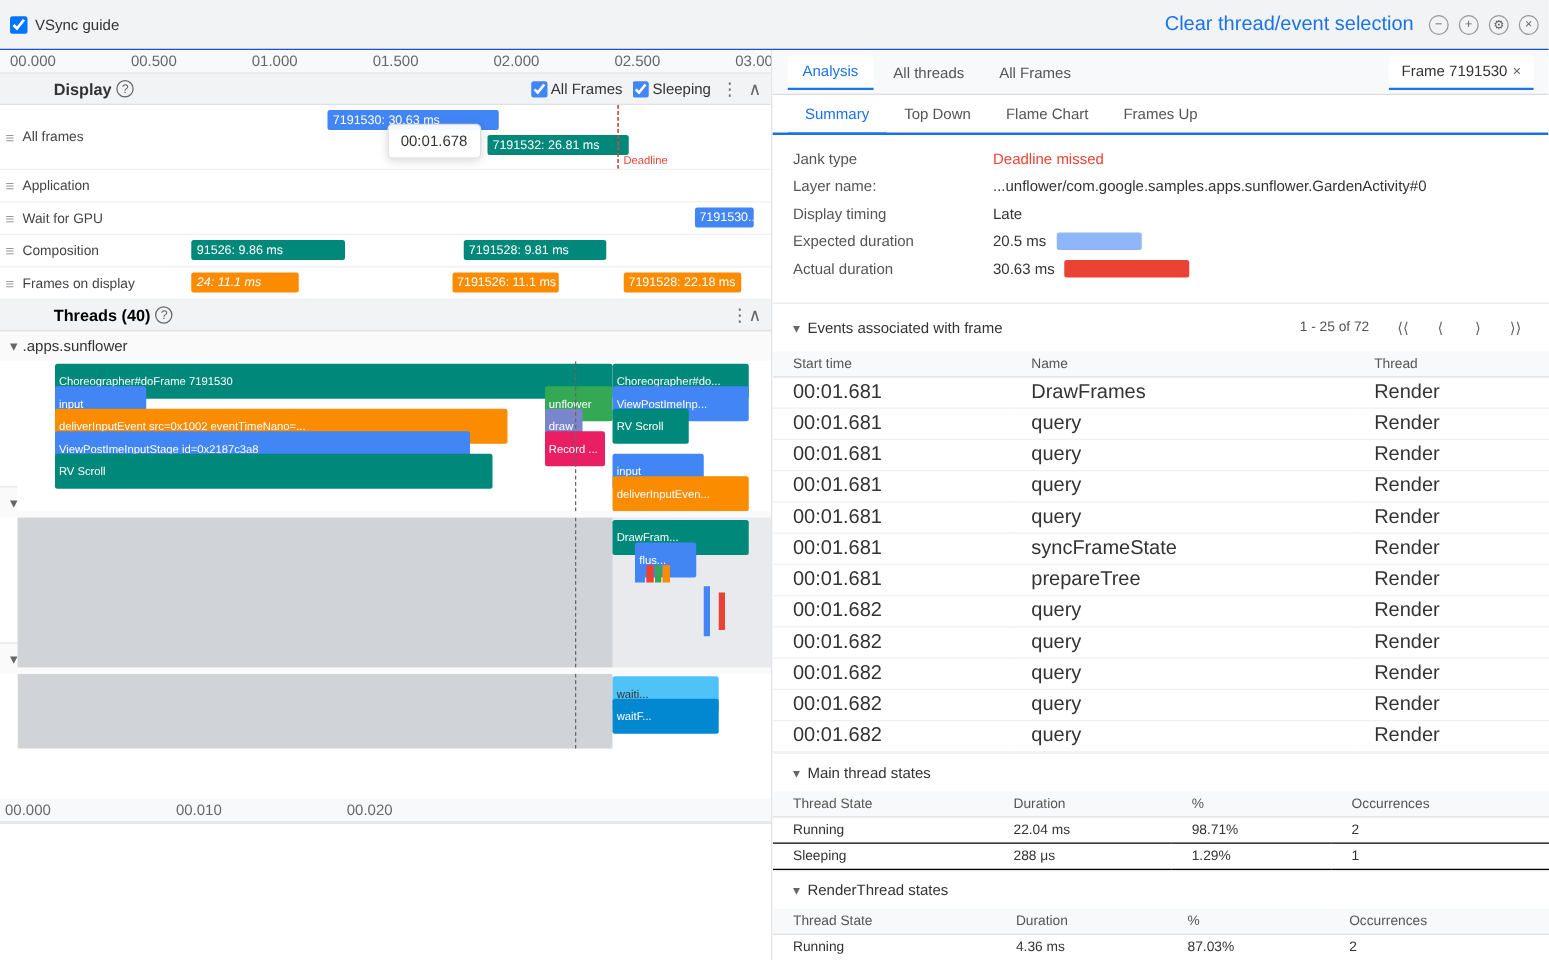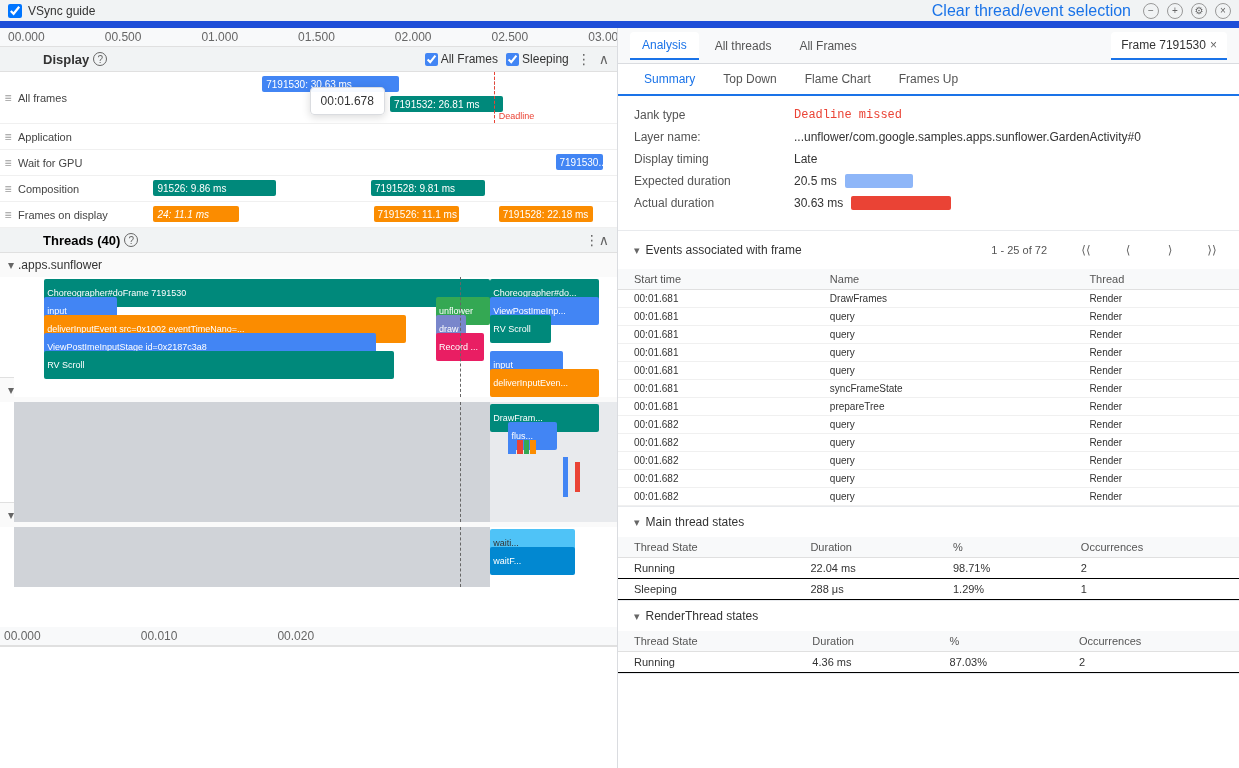--- a/index.html
+++ b/index.html
@@ -1,19 +1,19 @@
 <!DOCTYPE html>
 <html><head>
   <meta charset="utf-8">
   <style>
     * { box-sizing: border-box; margin: 0; padding: 0; font-family: -apple-system, BlinkMacSystemFont, 'Segoe UI', sans-serif; font-size: 12px; }
     body { background: #fff; display: flex; flex-direction: column; height: 768px; overflow: hidden; }
 
     
-    .top-bar { display: flex; align-items: center; background: #f1f3f4; border-bottom: 7px solid #1d4ed8; padding: 0 8px; height: 28px; }
+    .top-bar { display: flex; align-items: center; background: #f1f3f4; border-bottom: 1px solid #1d4ed8; padding: 0 8px; height: 40px; }
     .vsync-checkbox { width: 14px; height: 14px; margin-right: 6px; }
     .vsync-label { font-size: 12px; color: #333; }
     .clear-btn { margin-left: auto; font-size: 16px; color: #1a73e8; cursor: pointer; background: none; border: none; }
     .window-controls { display: flex; gap: 8px; margin-left: 12px; }
     .win-ctrl { width: 16px; height: 16px; border-radius: 50%; border: 1px solid #999; display: flex; align-items: center; justify-content: center; font-size: 10px; color: #666; cursor: pointer; }
 
     
     .main-layout { display: flex; flex: 1; overflow: hidden; }
 
     
@@ -79,39 +79,39 @@
     .sub-tab.active { color: #1a73e8; border-bottom: 2px solid #1a73e8; margin-bottom: -2px; font-weight: 500; }
 
     
     .analysis-content { flex: 1; overflow-y: auto; padding: 0; }
 
     
     .frame-info { padding: 12px 16px; border-bottom: 1px solid #e8eaed; }
     .info-row { display: flex; align-items: center; margin-bottom: 8px; }
     .info-label { width: 160px; font-size: 12px; color: #555; flex-shrink: 0; }
     .info-value { font-size: 12px; color: #333; }
-    .info-value.red { color: #ea4335; font-weight: 500; font-family: Liberation Mono, monospace; }
+    .info-value.red { color: #ea4335; font-weight: 500; }
     .duration-bar-container { display: flex; align-items: center; gap: 8px; }
     .duration-bar { height: 14px; border-radius: 2px; display: inline-block; }
     .duration-blue { background: #4285f4; opacity: 0.6; }
     .duration-red { background: #ea4335; }
 
     
     .events-section { border-bottom: 1px solid #e8eaed; }
     .events-header { display: flex; align-items: center; padding: 8px 16px; cursor: pointer; }
     .collapse-triangle { color: #666; margin-right: 6px; font-size: 11px; }
     .events-title { font-size: 12px; font-weight: 500; color: #333; }
-    .pagination { display: flex; align-items: center; margin-left: auto; gap: 20px; }
+    .pagination { display: flex; align-items: center; margin-left: auto; gap: 8px; }
     .page-info { font-size: 11px; color: #555; margin-right: 8px; }
     .page-btn { width: 22px; height: 22px; border: none; background: none; cursor: pointer; color: #666; font-size: 12px; display: flex; align-items: center; justify-content: center; border-radius: 3px; }
     .page-btn:disabled { color: #ccc; cursor: default; }
 
     .events-table { width: 100%; border-collapse: collapse; }
     .events-table th { text-align: left; padding: 4px 16px; font-size: 11px; color: #555; font-weight: 500; background: #f8f9fa; border-bottom: 1px solid #e0e0e0; }
-    .events-table td { padding: 3px 16px; font-size: 10px; color: #333; border-bottom: 1px solid #f0f0f0; }
+    .events-table td { padding: 3px 16px; font-size: 16px; color: #333; border-bottom: 1px solid #f0f0f0; }
 
     
     .states-section { border-bottom: 1px solid #e8eaed; }
     .states-header { display: flex; align-items: center; padding: 8px 16px; cursor: pointer; }
     .states-title { font-size: 12px; font-weight: 500; color: #333; }
     .states-table { width: 100%; border-collapse: collapse; }
     .states-table th { text-align: left; padding: 4px 16px; font-size: 11px; color: #555; font-weight: 500; background: #f8f9fa; border-bottom: 1px solid #e0e0e0; }
     .states-table td { padding: 4px 16px; font-size: 11px; color: #333; border-bottom: 1px solid #000000; }
 
     
@@ -219,21 +219,21 @@
           <div class="bar bar-teal" style="left:2%;width:26%;top:4px;">91526: 9.86 ms</div>
           <div class="bar bar-teal" style="left:48%;width:24%;top:4px;">7191528: 9.81 ms</div>
         </div>
       </div>
 
       <div class="display-row">
         <div class="row-handle">≡</div>
         <div class="row-label">Frames on display</div>
         <div class="row-content" style="position:relative;">
           <div class="bar bar-orange" style="left:2%;width:18%;top:4px;font-style:italic;">24: 11.1 ms</div>
-          <div class="bar bar-orange" style="left:46%;width:18%;top:4px;margin-left:12px;">7191526: 11.1 ms</div>
+          <div class="bar bar-orange" style="left:46%;width:18%;top:4px;">7191526: 11.1 ms</div>
           <div class="bar bar-orange" style="left:75%;width:20%;top:4px;">7191528: 22.18 ms</div>
         </div>
       </div>
     </div>
 
     <div class="threads-section">
       <div class="threads-section-header">
         <span class="section-title">Threads (40)</span>
         <span class="help-icon">?</span>
         <button class="dots-btn" style="margin-left:auto;">⋮</button>

